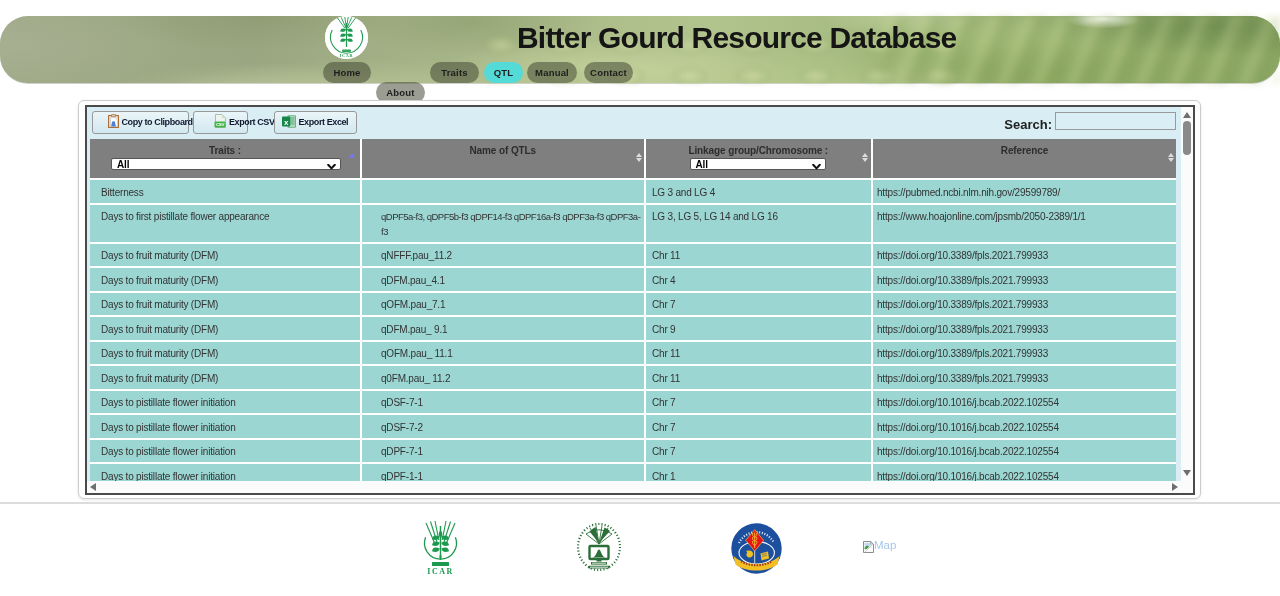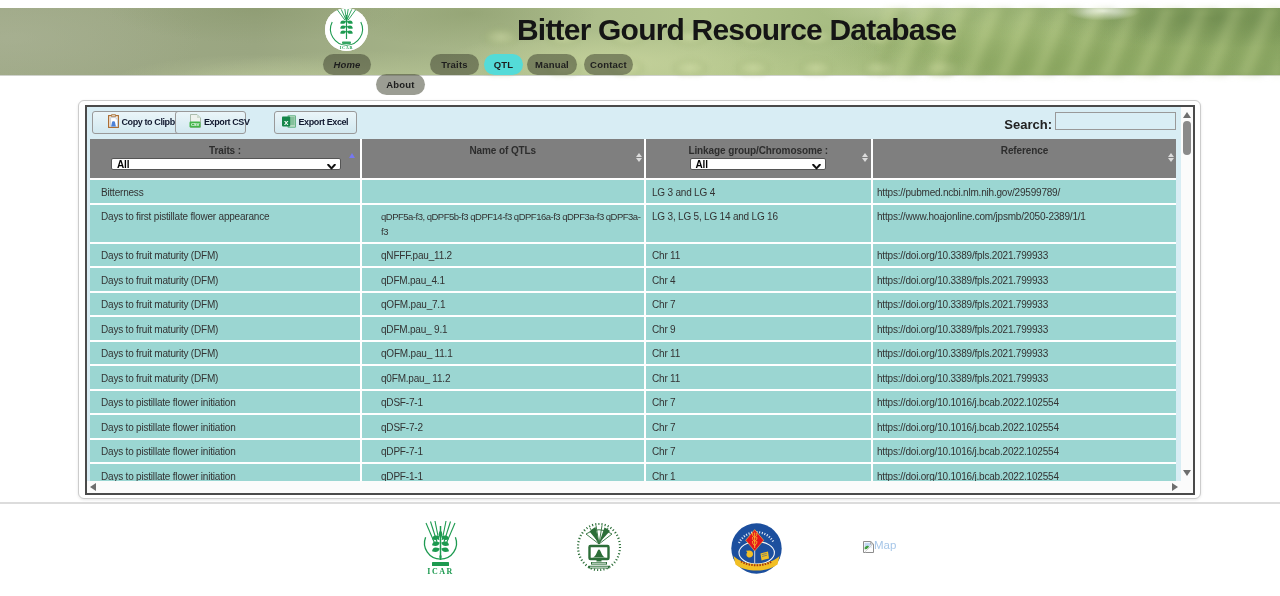--- a/index.html
+++ b/index.html
@@ -1,37 +1,38 @@
 <!DOCTYPE html>
 <html><head>
 <meta charset="utf-8">
 <style>
 * { margin:0; padding:0; box-sizing:border-box; }
 html,body { width:1280px; height:596px; background:#fff; font-family:"Liberation Sans", sans-serif; overflow:hidden; }
 #page { position:relative; width:1280px; height:596px; }
 
 
 #header {
-  position:absolute; left:0; top:8px; width:1280px; height:68px;
+  position:absolute; left:0; top:16px; width:1280px; height:68px;
   background:
     radial-gradient(ellipse 50px 13px at 1103px 3px, rgba(250,252,248,.96), rgba(250,252,248,0) 75%),
     radial-gradient(ellipse 110px 28px at 900px 0px, rgba(200,214,168,.6), rgba(200,214,168,0) 75%),
     radial-gradient(ellipse 230px 45px at 615px 55px, rgba(198,211,156,.9), rgba(198,211,156,0) 75%),
     radial-gradient(ellipse 300px 55px at 790px 72px, rgba(183,201,140,.85), rgba(183,201,140,0) 70%),
     radial-gradient(ellipse 320px 65px at 370px 88px, rgba(192,206,156,.85), rgba(192,206,156,0) 70%),
     radial-gradient(ellipse 220px 55px at 250px 85px, rgba(205,216,168,.55), rgba(205,216,168,0) 70%),
     radial-gradient(ellipse 190px 45px at 255px 0px, rgba(128,144,98,.40), rgba(128,144,98,0) 78%),
     radial-gradient(ellipse 160px 45px at 470px 5px, rgba(136,153,105,.55), rgba(136,153,105,0) 80%),
     radial-gradient(ellipse 300px 60px at 1040px 60px, rgba(138,166,95,.85), rgba(138,166,95,0) 75%),
     radial-gradient(ellipse 200px 42px at 1000px 28px, rgba(170,193,126,.7), rgba(170,193,126,0) 75%),
     radial-gradient(ellipse 220px 38px at 1210px 10px, rgba(109,138,78,.85), rgba(109,138,78,0) 80%),
     radial-gradient(ellipse 420px 60px at 1140px 48px, rgba(145,172,102,.7), rgba(145,172,102,0) 75%),
     radial-gradient(ellipse 240px 70px at 10px 30px, rgba(172,180,152,.55), rgba(172,180,152,0) 80%),
     linear-gradient(93deg, #9fa987 0%, #9aa681 20%, #a8b789 38%, #b2c48d 55%, #a0b77b 72%, #8fa96a 88%, #84a05f 100%);
   border-bottom:1px solid #cfd2cc;
+  border-radius:28px;
 }
 #bumps1 { position:absolute; left:470px; top:14px; width:500px; height:54px;
   background-image: radial-gradient(ellipse 24px 12px at 31px 15px, rgba(215,226,172,.5), rgba(150,172,108,.22) 72%, rgba(150,172,108,0) 78%);
   background-size: 63px 31px; filter:blur(2px); }
 #bumps2 { position:absolute; left:880px; top:0; width:400px; height:68px; filter:blur(3px);
   background-image: repeating-linear-gradient(112deg, rgba(205,222,158,0) 0px, rgba(202,218,152,.32) 11px, rgba(132,158,90,.26) 22px, rgba(205,222,158,0) 32px); }
 #hlogo { position:absolute; left:325px; top:0px; width:43px; height:43px; border-radius:50%; background:#fff; }
 #htitle {
   position:absolute; left:517px; top:6.5px; width:600px;
   font-size:30px; font-weight:bold; color:#151515; letter-spacing:-0.8px; line-height:30px; white-space:nowrap;
@@ -131,38 +132,38 @@
           <path d="M21 18 C17 16.8 15.6 17.6 15.2 20.4 C18.4 21.5 20.6 20.6 21 18 Z"></path>
           <path d="M22 18 C26 16.8 27.4 17.6 27.8 20.4 C24.6 21.5 22.4 20.6 22 18 Z"></path>
           <path d="M21 23 C17 21.8 15.6 22.6 15.2 25.4 C18.4 26.5 20.6 25.6 21 23 Z"></path>
           <path d="M22 23 C26 21.8 27.4 22.6 27.8 25.4 C24.6 26.5 22.4 25.6 22 23 Z"></path>
           <rect x="17" y="33.5" width="9" height="2.4" rx="0.8" opacity="0.9"></rect>
         </g>
         <text x="21.5" y="41" text-anchor="middle" font-family="Liberation Serif, serif" font-weight="bold" font-size="4.2" fill="#1d9a50" letter-spacing="0.7">ICAR</text>
       </svg>
     </div>
     <div id="htitle">Bitter Gourd Resource Database</div>
-    <div class="pill" style="left:323px; width:48px;font-style:italic;">Home</div>
+    <div class="pill" style="left:323px; width:48px;">Home</div>
     <div class="pill" style="left:376px; width:49px;margin-top:20px;">About</div>
     <div class="pill" style="left:430px; width:49px;">Traits</div>
     <div class="pill active" style="left:484px; width:39px;">QTL</div>
     <div class="pill" style="left:527px; width:50px;">Manual</div>
     <div class="pill" style="left:584px; width:49px;">Contact</div>
   </div>
 
   <div id="panel">
     <div id="inner">
       <div class="tbtn" style="left:4.5px; width:97px; padding-left:15px;"><span class="ic"><svg width="11" height="14" viewBox="0 0 11 14">
               <rect x="0.6" y="1.6" width="9.8" height="11.8" fill="#f5ebe0" stroke="#a9682c" stroke-width="1.1"></rect>
               <rect x="3.4" y="0.4" width="4.2" height="2.4" rx="0.6" fill="#d9cdb8" stroke="#a9682c" stroke-width="0.7"></rect>
               <path d="M2.6 3.6 h5 l2 2 v6.8 h-7 z" fill="#fff" stroke="#9bb0c8" stroke-width="0.5"></path>
               <path d="M4 8.2 c0-1.2 3-1.2 3 0 l0.9 4.2 h-4.8 z" fill="#4d82d8"></path>
               <path d="M7.6 3.6 l2 2 h-2 z" fill="#c8d8ec"></path>
             </svg></span>Copy to Clipboard</div>
-      <div class="tbtn" style="left:88px; width:71px; padding-left:13px;"><span class="ic"><svg width="12" height="14" viewBox="0 0 12 14">
+      <div class="tbtn" style="left:106px; width:55px; padding-left:20px;"><span class="ic"><svg width="12" height="14" viewBox="0 0 12 14">
               <path d="M1.5 0.5 h6.5 l3.5 3.5 v9.5 h-10 z" fill="#eef3ee" stroke="#9caf9c" stroke-width="0.8"></path>
               <path d="M8 0.5 l3.5 3.5 h-3.5 z" fill="#cfdccf"></path>
               <rect x="0.5" y="7.5" width="11" height="6" rx="1.2" fill="#43b649"></rect>
               <text x="6" y="12.3" text-anchor="middle" font-family="Liberation Sans, sans-serif" font-weight="bold" font-size="4.4" fill="#fff">CSV</text>
             </svg></span>Export CSV</div>
       <div class="tbtn" style="left:186.5px; width:83px; padding-left:7px;"><span class="ic"><svg width="14" height="13" viewBox="0 0 14 13">
               <rect x="6" y="0.8" width="7.6" height="11.4" fill="#b7d9c0" stroke="#2a9659" stroke-width="0.6"></rect>
               <path d="M7.5 3 h5 M7.5 5 h5 M7.5 7 h5 M7.5 9 h5" stroke="#2a9659" stroke-width="0.7"></path>
               <rect x="0" y="1.6" width="8.2" height="9.8" rx="0.8" fill="#14864a"></rect>
               <text x="4.1" y="9.6" text-anchor="middle" font-family="Liberation Sans, sans-serif" font-weight="bold" font-size="8" fill="#fff">x</text>

